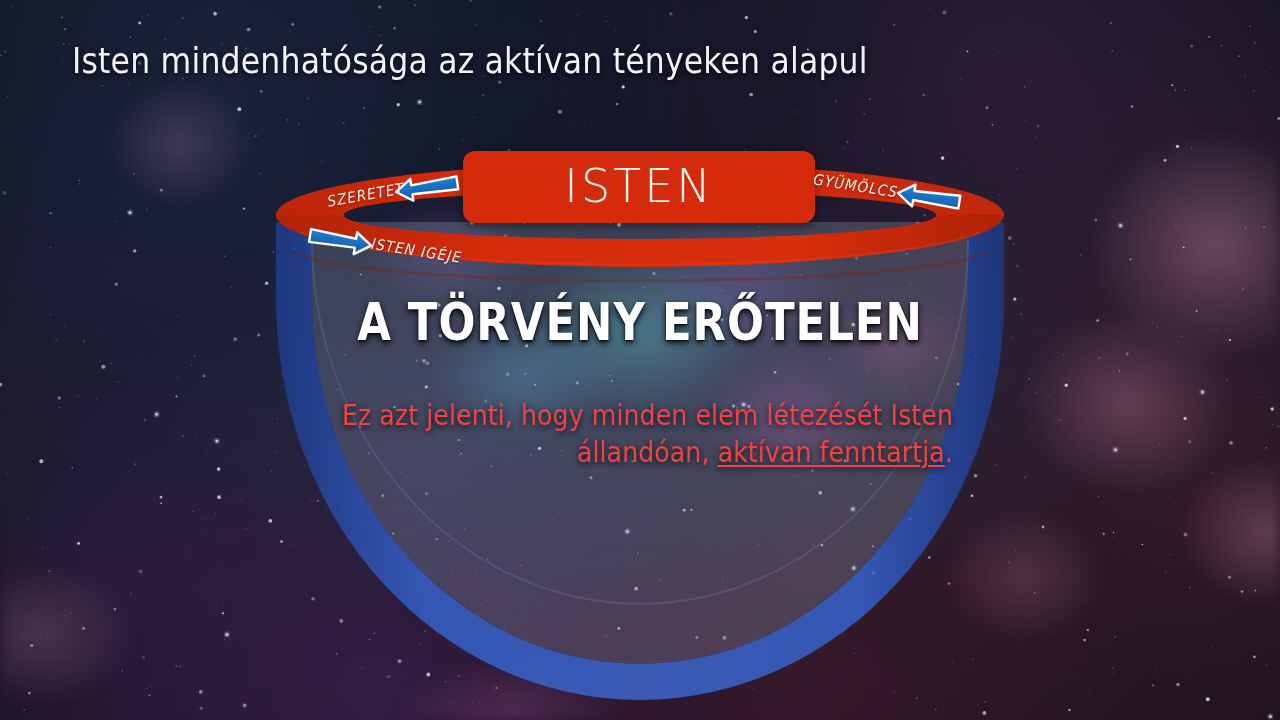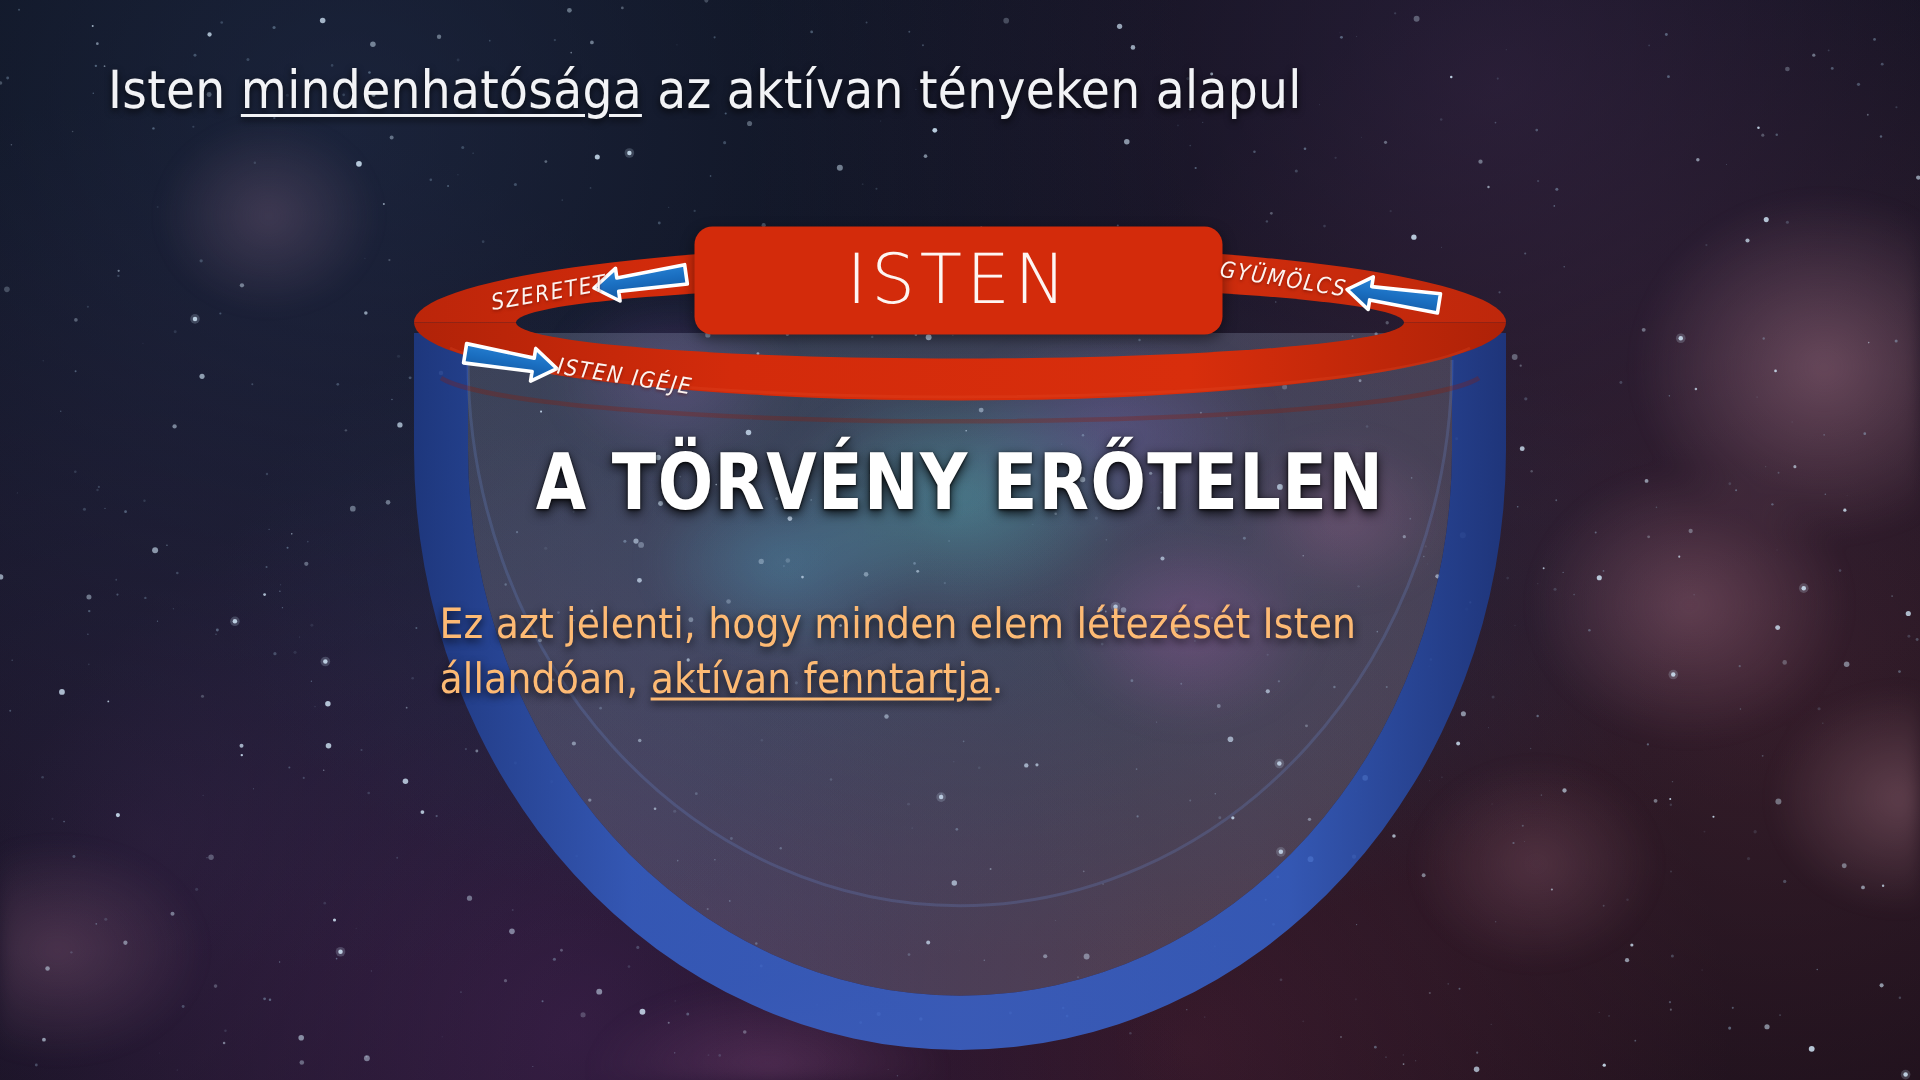--- a/index.html
+++ b/index.html
@@ -94,21 +94,21 @@
     font-size:35px;
     font-weight:400;
     color:#f2f3f6;
     letter-spacing:.2px;
     white-space:nowrap;
     text-shadow:0 2px 5px rgba(0,0,0,.75);
     z-index:60;
     font-family:"DejaVu Sans","Liberation Sans",sans-serif;
     font-stretch:condensed;
   }
-  .slide-title .u{ text-decoration:underline; text-underline-offset:4px; text-decoration-thickness:2px; }
+  .slide-title .u{ text-underline-offset:4px; text-decoration-thickness:2px; }
 
   .headline{
     position:absolute;
     left:0; top:296px; width:1280px;
     text-align:center;
     font-size:52px;
     font-weight:700;
     color:#ffffff;
     letter-spacing:1px;
     line-height:1;
@@ -118,27 +118,28 @@
     font-stretch:condensed;
     transform:scaleX(.93);
   }
 
   .body-copy{
     position:absolute;
     left:293px; top:397px;
     width:660px;
     font-size:28px;
     font-weight:400;
-    color:#fdba74;
+    color:#ef4444;
     line-height:1.33;
     letter-spacing:.1px;
     text-shadow:0 2px 6px rgba(0,0,0,.8);
     z-index:60;
     font-family:"DejaVu Sans","Liberation Sans",sans-serif;
     font-stretch:condensed;
+    text-align:right;
   }
   .body-copy .u{ text-decoration:underline; text-underline-offset:3px; text-decoration-thickness:2px; }
 
   
   .ring-label{
     position:absolute;
     color:#fdf3ef;
     font-size:15px;
     font-weight:400;
     letter-spacing:1.1px;

